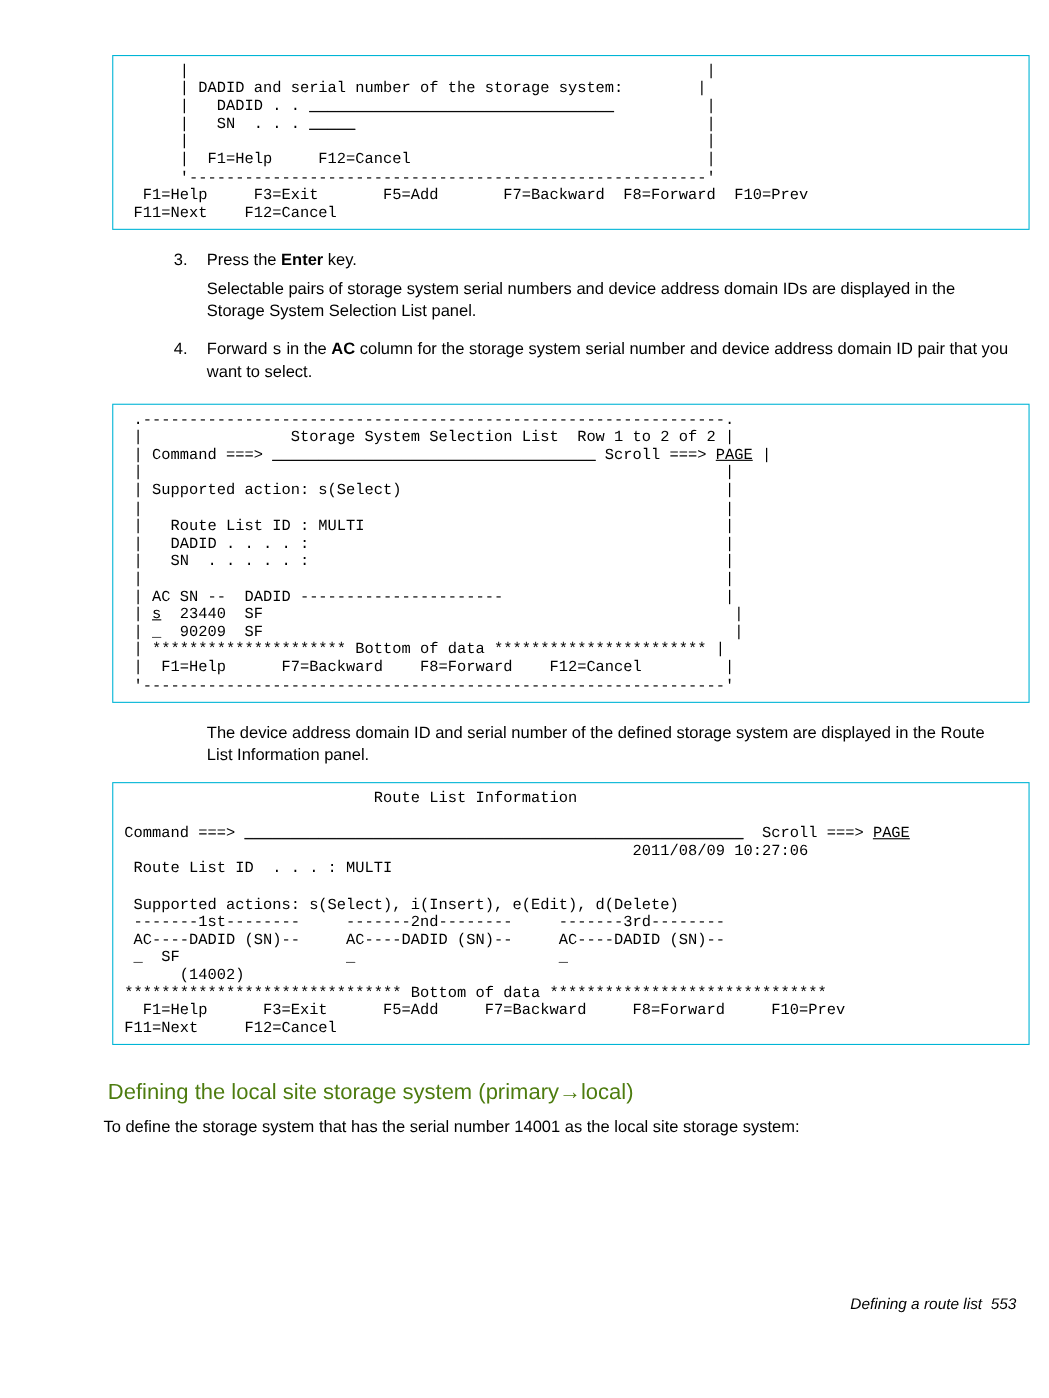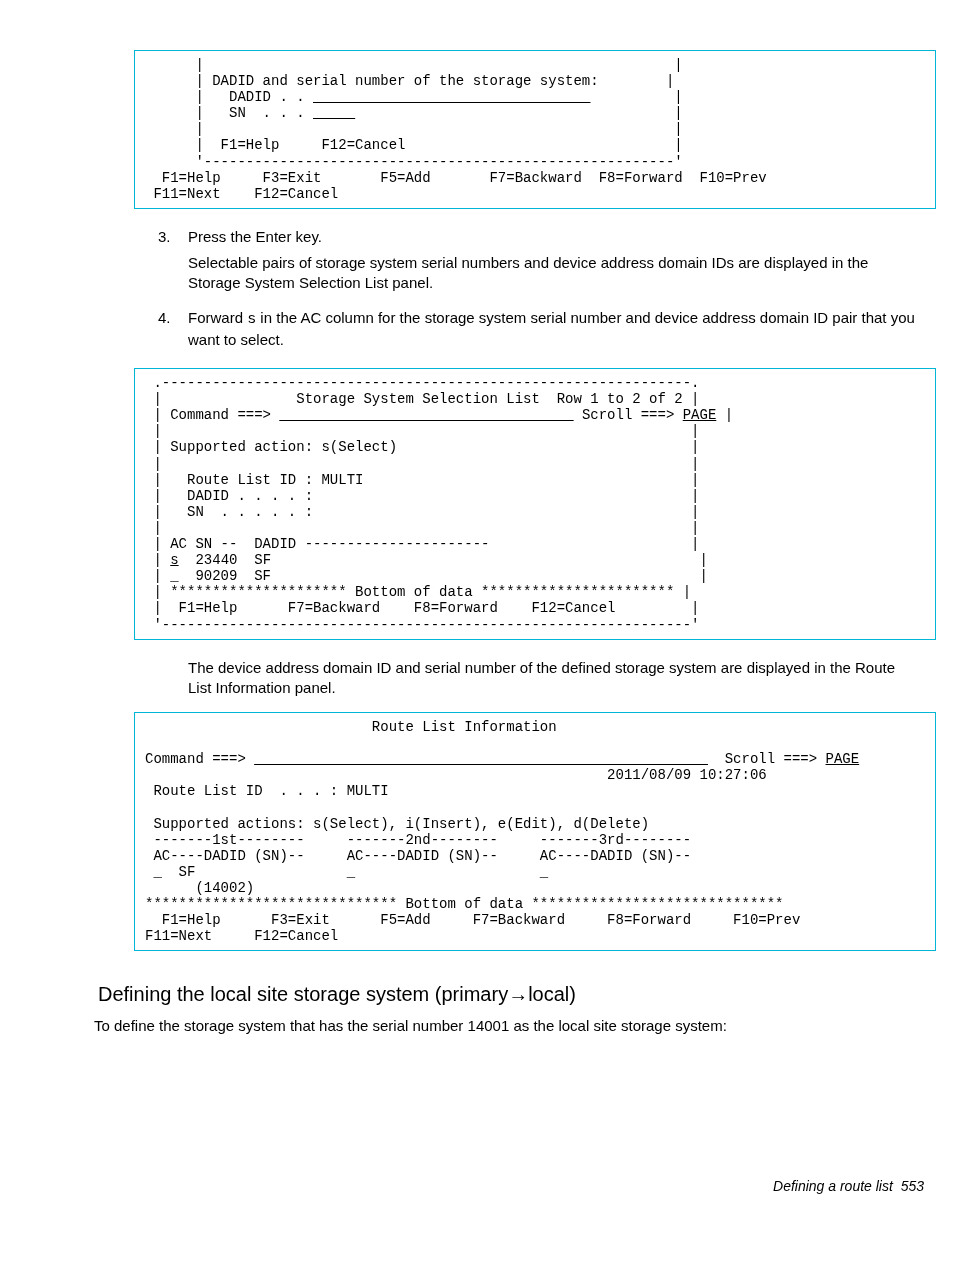--- a/index.html
+++ b/index.html
@@ -8,49 +8,49 @@
     color: #000;
     margin: 0;
     padding: 50px 18px 30px 18px;
     width: 954px;
     box-sizing: border-box;
     line-height: 1.35;
   }
   .terminal-box {
     border: 1.5px solid #00b5d6;
     padding: 6px 10px 6px 10px;
-    margin: 0 0 18px 116px;
+    margin: 0 0 18px 84px;
     box-sizing: border-box;
   }
   .terminal-box pre {
     font-family: "Courier New", Courier, monospace;
     font-size: 14px;
     white-space: pre;
     margin: 0;
     line-height: 1.15;
   }
   .underline { text-decoration: underline; }
   .step-list { margin-left: 140px; margin-right: 18px; }
   .step-number { display: inline-block; width: 26px; }
   .step-text { display: block; margin-left: 30px; margin-top: -1.35em; }
   .indent-body { margin-left: 170px; margin-right: 18px; margin-top: 6px; margin-bottom: 14px; }
   h2.section {
     font-weight: normal;
-    color: #000000;
+    color: #4d7c0f;
     font-size: 20px;
     margin: 30px 0 8px 80px;
   }
   .footer {
     text-align: right;
     font-size: 14px;
     margin-top: 140px;
     padding-right: 12px;
     font-style: italic;
   }
-  b { font-weight: normal; }
+  b { font-weight: bold; }
 </style>
 </head>
 <body>
 
 <div class="terminal-box">
 <pre><span>      |                                                        |</span>
 <span>      | DADID and serial number of the storage system:        |</span>
 <span>      |   DADID . . </span><span class="underline">_________________________________</span><span>          |</span>
 <span>      |   SN  . . . </span><span class="underline">_____</span><span>                                      |</span>
 <span>      |                                                        |</span>

